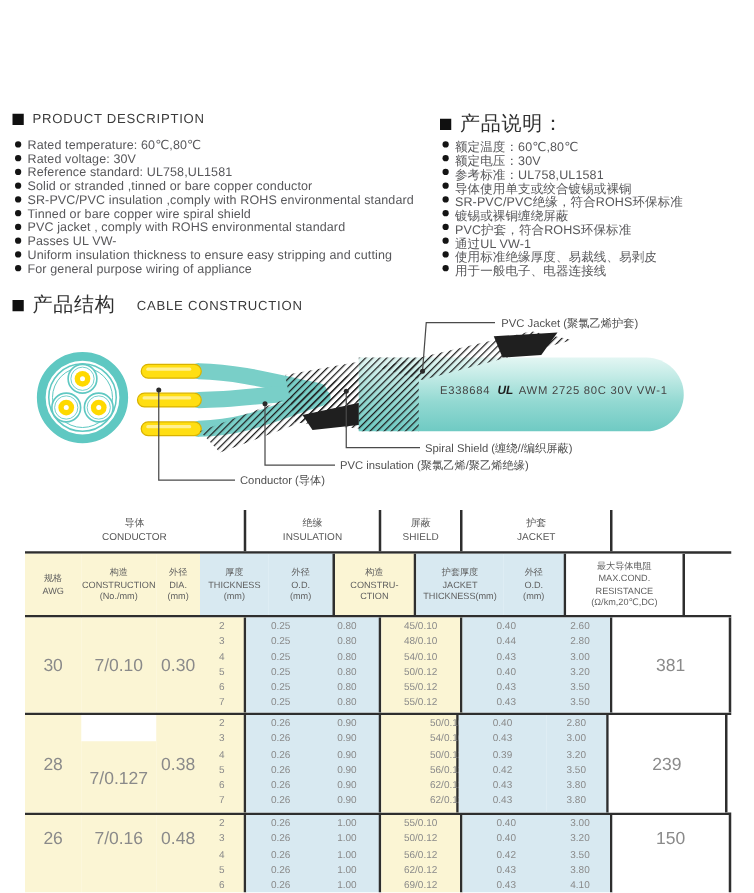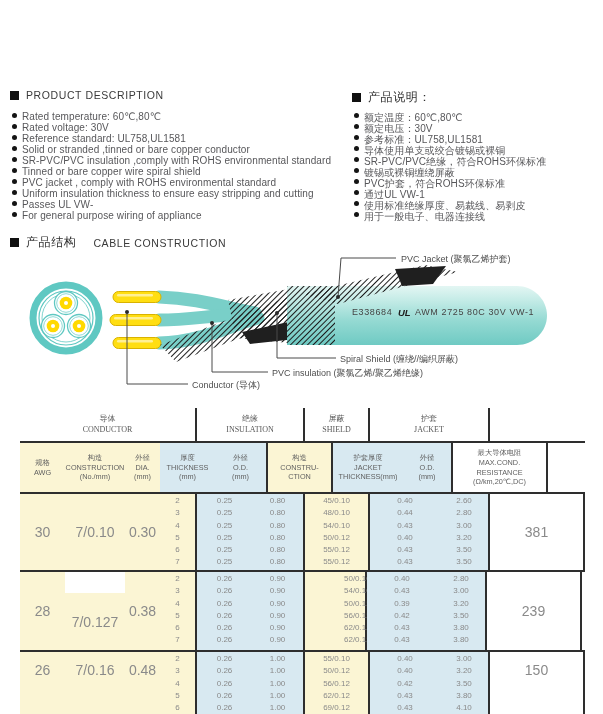--- a/index.html
+++ b/index.html
@@ -2,31 +2,31 @@
 <html><head>
 <meta charset="utf-8">
 <style>
   html,body{margin:0;padding:0;background:#fff;}
   .page{position:relative;width:603px;height:714px;background:#fff;overflow:hidden;
         font-family:"Liberation Sans","DejaVu Sans",sans-serif;}
   
   .sec-head{position:absolute;display:flex;align-items:center;gap:7px;color:#3a3a3a;
             font-size:10.5px;letter-spacing:.6px;}
   .sq{width:9px;height:9px;background:#101010;flex:none;}
-  .sec-head .zh{font-size:12px;color:#2f2f2f;}
+  .sec-head .zh{font-size:16px;color:#2f2f2f;}
   
   .desc-list{position:absolute;}
   .bullet-item{display:flex;align-items:flex-start;height:11px;font-size:10px;
                color:#57575a;letter-spacing:.1px;white-space:nowrap;}
   .dot{width:5px;height:5px;border-radius:50%;background:#141414;margin:2px 5px 0 0;flex:none;}
   
   .illus{position:absolute;left:0;top:250px;}
   
   .spec{position:absolute;left:20px;top:408px;width:565px;color:#8a8a8a;}
-  .trow{display:flex;font-family:Liberation Serif, serif;}
+  .trow{display:flex;}
   .gcell{box-sizing:border-box;border-right:2px solid #2e2e2e;text-align:center;
          white-space:pre-line;font-size:8px;line-height:11px;color:#585858;
          padding-top:5px;height:33px;}
   .gcell.last{border-right:none;}
   .thead-cols{display:flex;border-top:2px solid #2e2e2e;}
   .tc{box-sizing:border-box;flex:none;}
   .hcell{display:flex;align-items:center;justify-content:center;text-align:center;
          white-space:pre-line;font-size:7.3px;line-height:9.6px;color:#5f5f5f;height:49px;}
   .cream{background:#FBF5D4}.blue{background:#D8E9F1}.white{background:#fff}
   .bR{border-right:2px solid #2e2e2e}
@@ -76,25 +76,25 @@
       <div class="bullet-item">
         <span class="dot"></span>
         <span>Tinned or bare copper wire spiral shield</span>
       </div>
       <div class="bullet-item">
         <span class="dot"></span>
         <span>PVC jacket , comply with ROHS environmental standard</span>
       </div>
       <div class="bullet-item">
         <span class="dot"></span>
+        <span>Passes UL VW-</span>
+      </div>
+      <div class="bullet-item">
+        <span class="dot"></span>
         <span>Uniform insulation thickness to ensure easy stripping and cutting</span>
-      </div>
-      <div class="bullet-item">
-        <span class="dot"></span>
-        <span>Passes UL VW-</span>
       </div>
       <div class="bullet-item">
         <span class="dot"></span>
         <span>For general purpose wiring of appliance</span>
       </div>
     </div>
   <div class="desc-list" style="left:354px;top:111px;">
       <div class="bullet-item">
         <span class="dot"></span>
         <span>额定温度：60℃,80℃</span>

